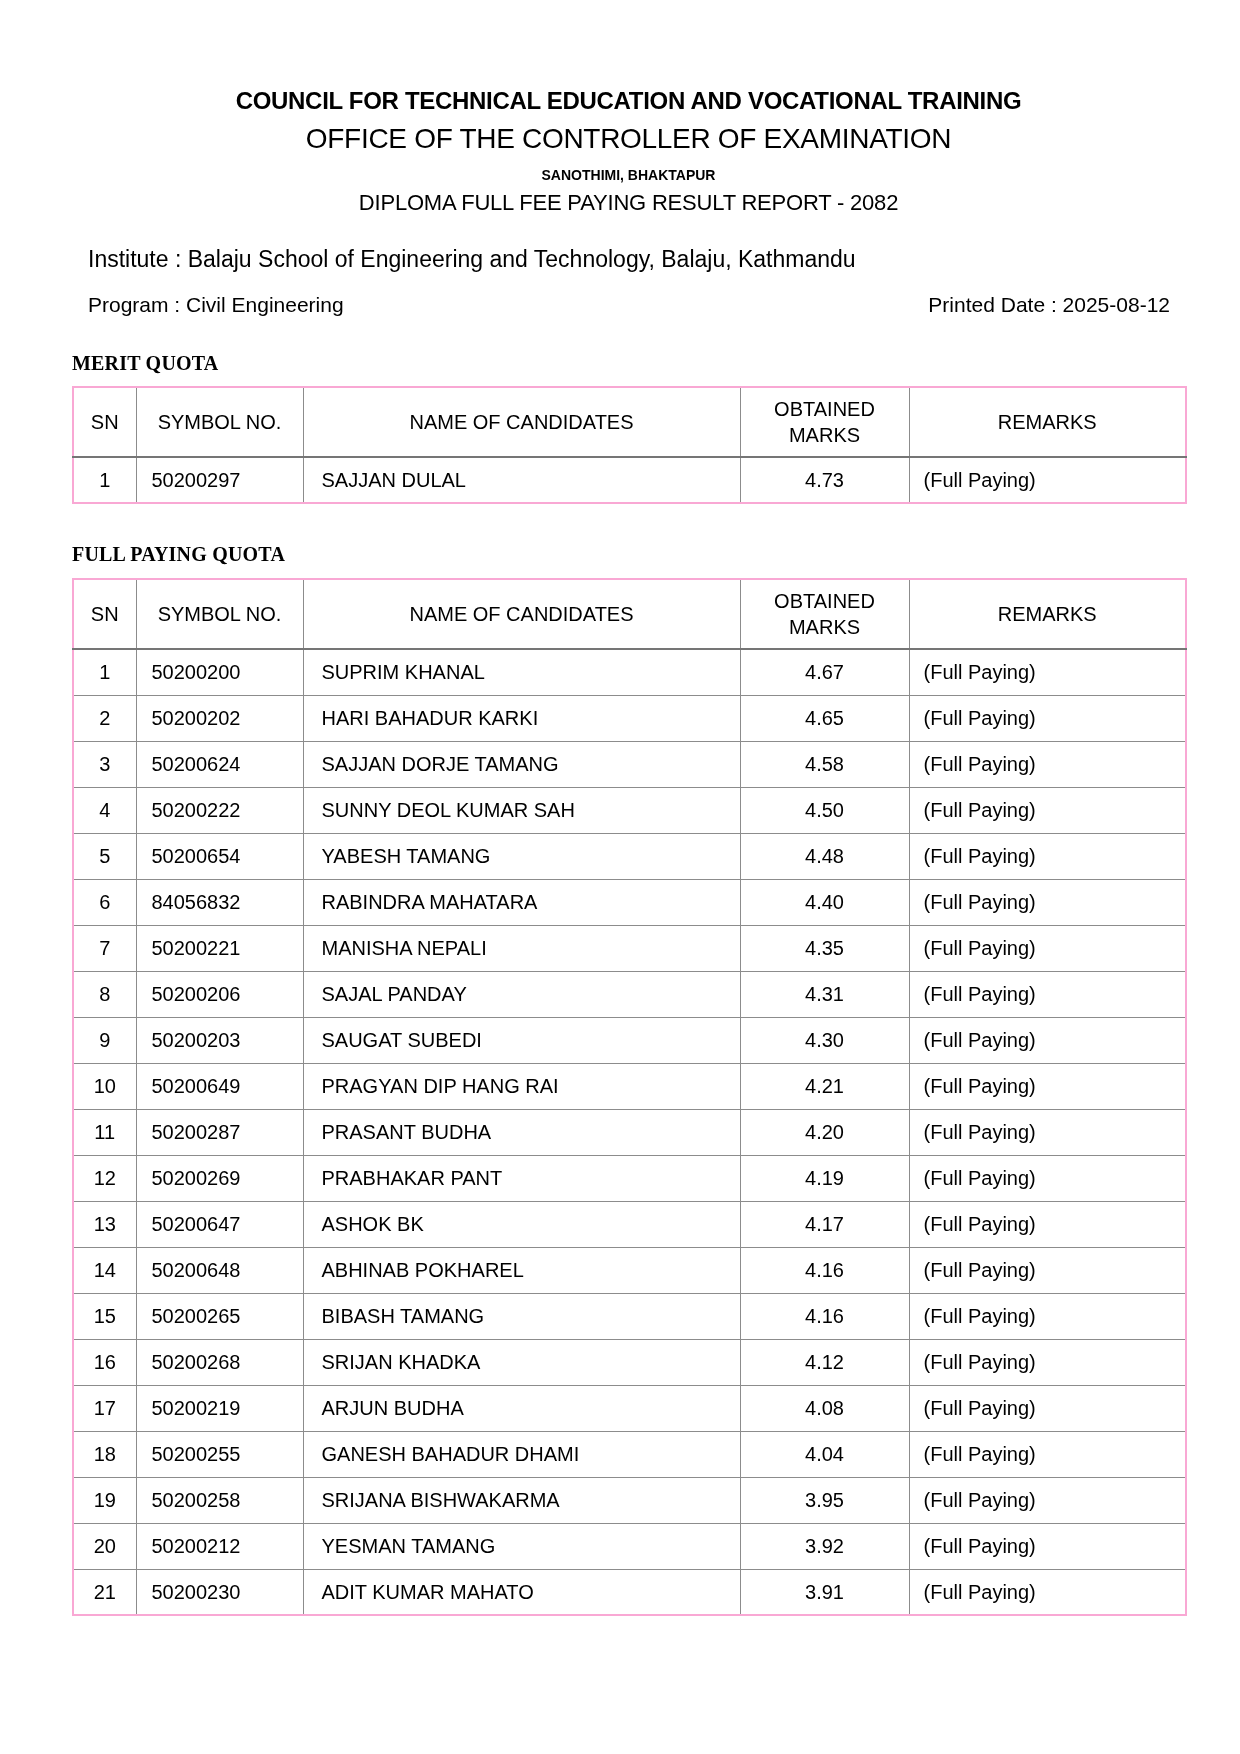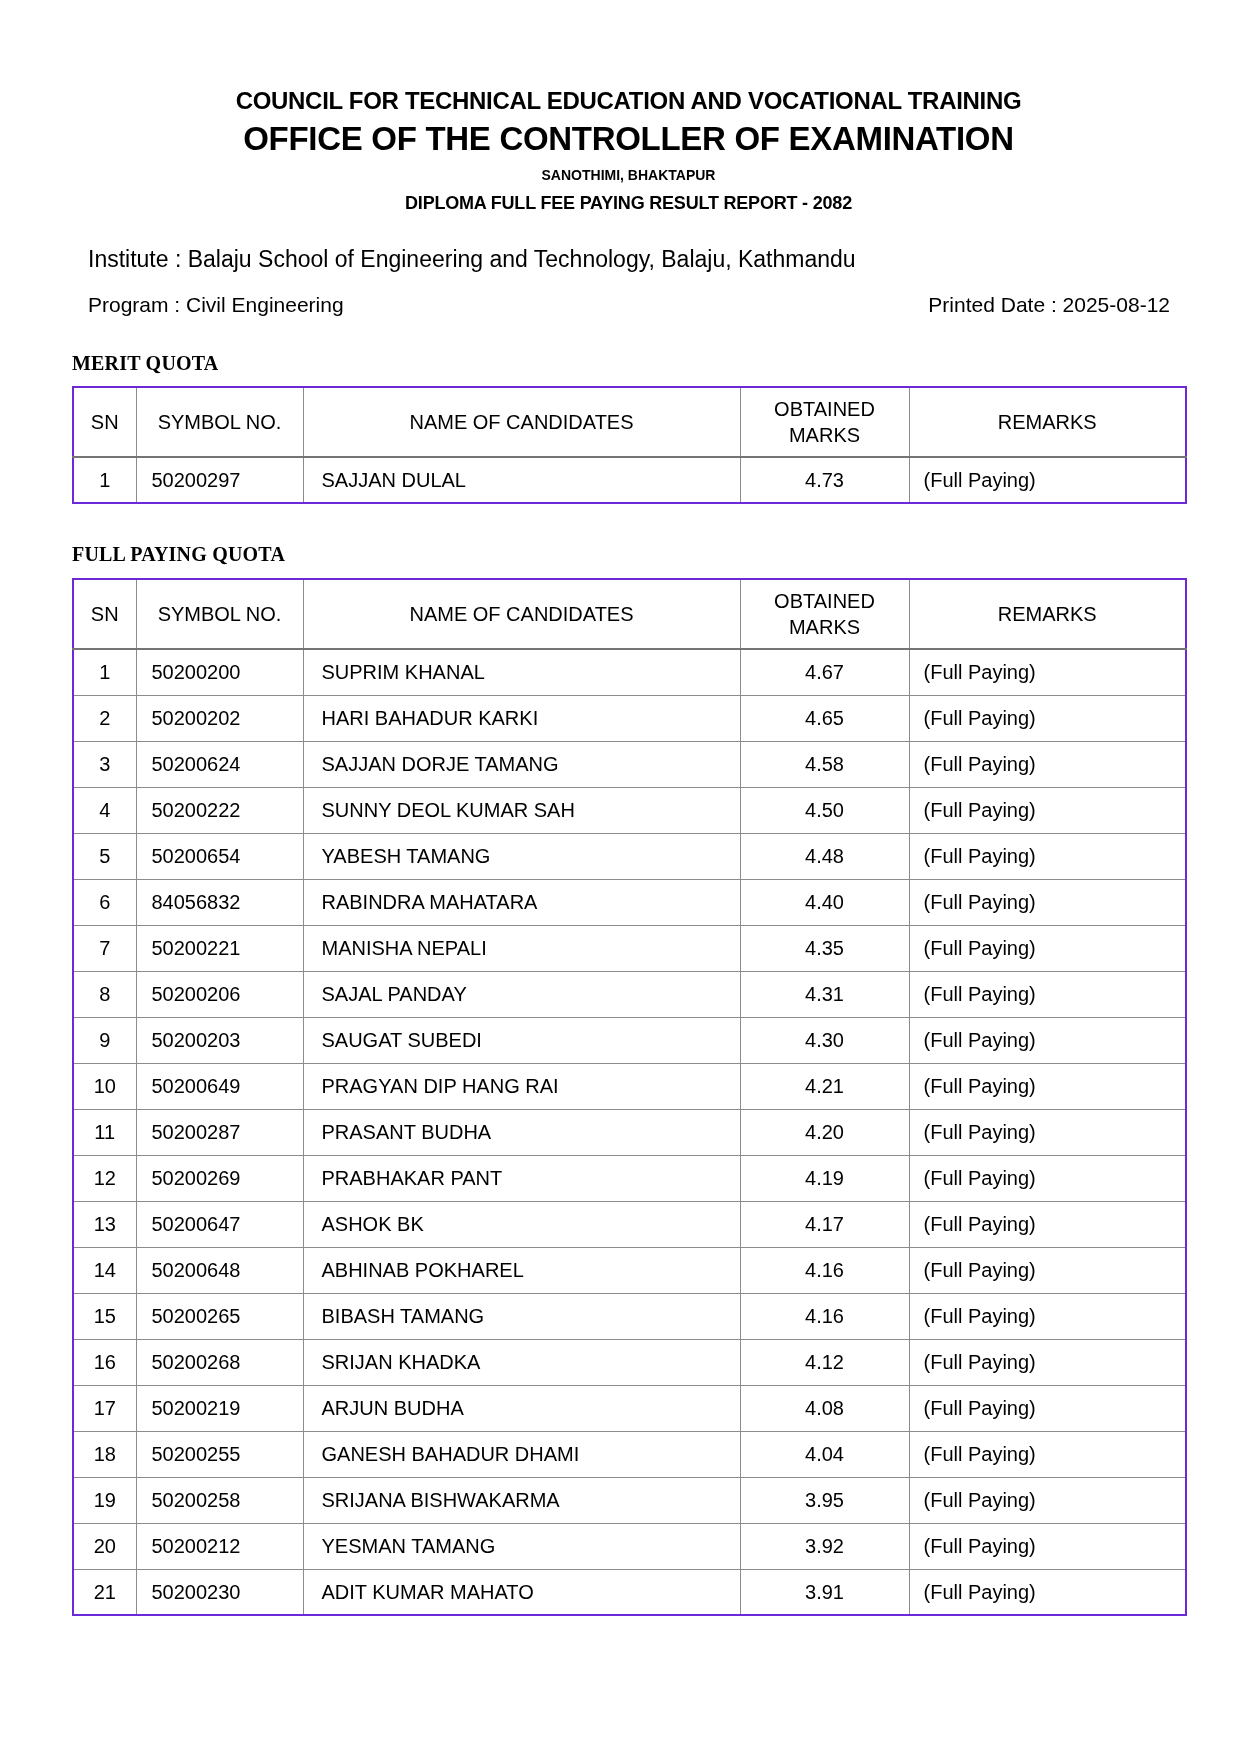--- a/index.html
+++ b/index.html
@@ -9,23 +9,23 @@
     width:1240px; height:1754px;
     background:#ffffff;
     color:#000;
     font-family:"Liberation Sans", sans-serif;
     overflow:hidden;
   }
   .content { margin-left:72px; width:1113px; }
 
   .doc-header { padding-top:86px; text-align:center; }
   .t1 { font-size:24px; line-height:30px; font-weight:bold; letter-spacing:-0.3px; }
-  .t2 { font-size:33px; line-height:46px; font-weight:bold; letter-spacing:-0.3px; }
+  .t2 { font-size:28px; line-height:46px; font-weight:normal; letter-spacing:-0.3px; }
   .t3 { font-size:14px; line-height:26px; font-weight:bold; }
-  .t4 { font-size:18px; line-height:30px; font-weight:bold; letter-spacing:-0.2px; }
+  .t4 { font-size:22px; line-height:30px; font-weight:normal; letter-spacing:-0.2px; }
 
   .institute-line {
     margin-top:28px; padding-left:16px;
     font-size:23px; line-height:26px;
   }
   .meta-row {
     margin-top:20px;
     display:flex; justify-content:space-between;
     padding:0 15px 0 16px;
     font-size:21px; line-height:26px;
@@ -37,21 +37,21 @@
     font-weight:bold;
     font-size:20px; line-height:26px;
     letter-spacing:0.2px;
   }
   .section-title.fp { margin-top:37px; }
 
   table.report {
     border-collapse:collapse;
     table-layout:fixed;
     width:1113px;
-    border:2px solid #6d28d9;
+    border:2px solid #f9a8d4;
   }
   table.report.merit { margin-top:10px; }
   table.report.full  { margin-top:11px; }
 
   table.report th, table.report td {
     border:1px solid #8c8c8c;
     font-size:20px;
     font-weight:normal;
     color:#000;
     overflow:hidden;

